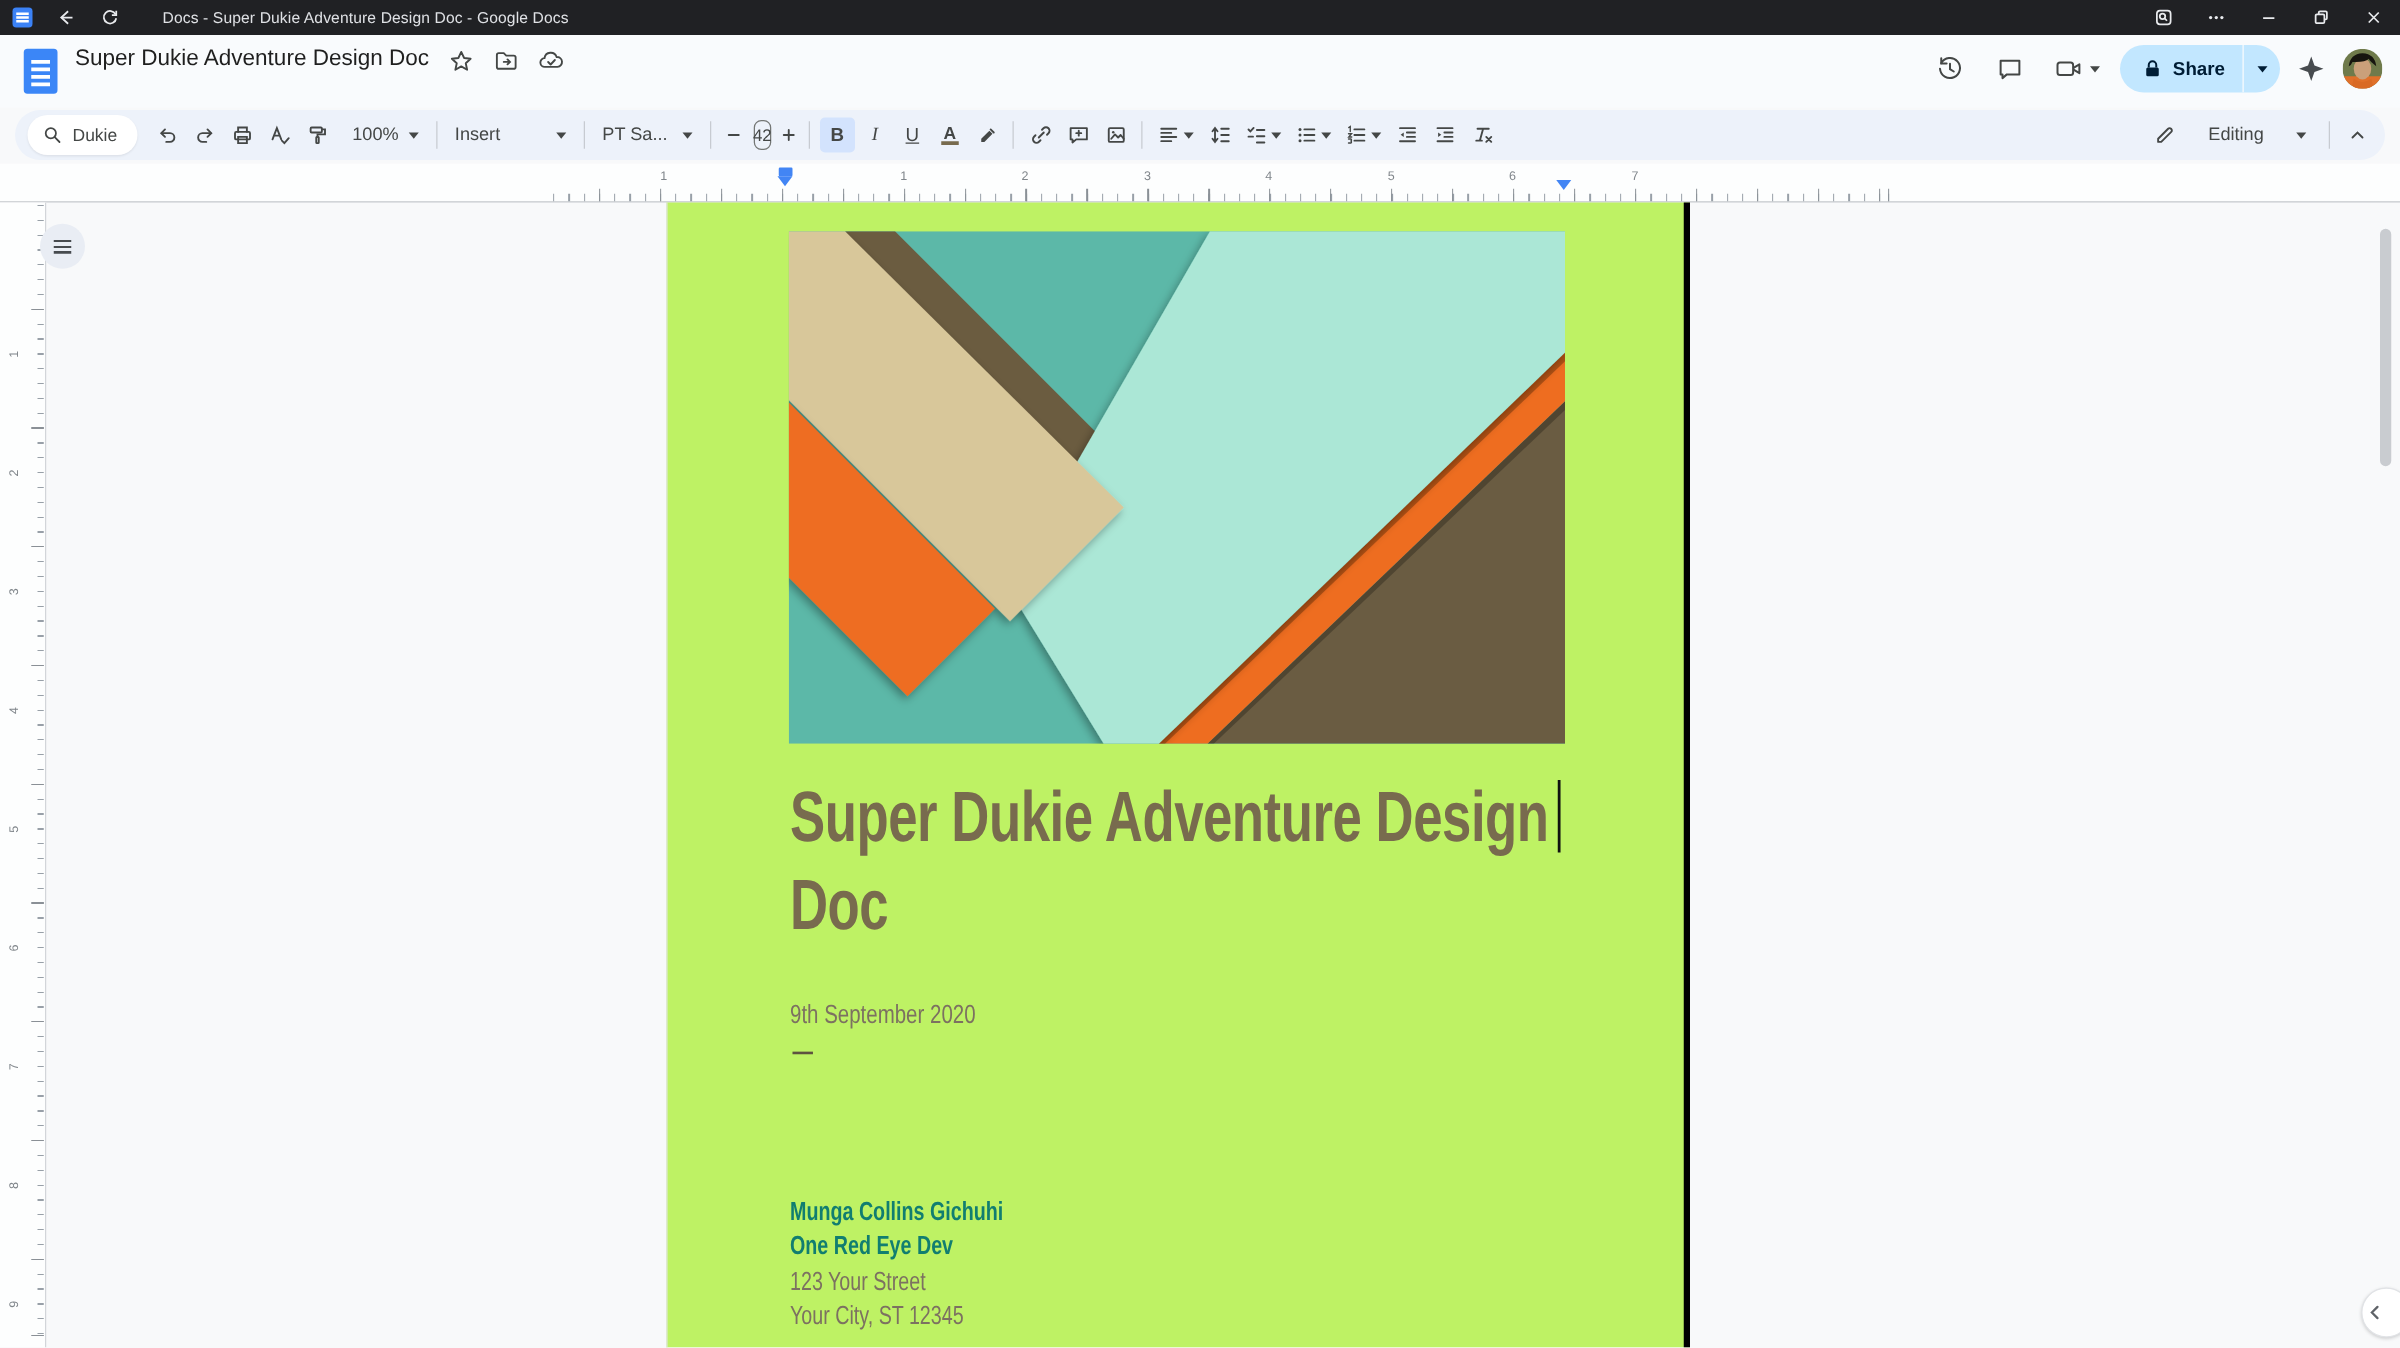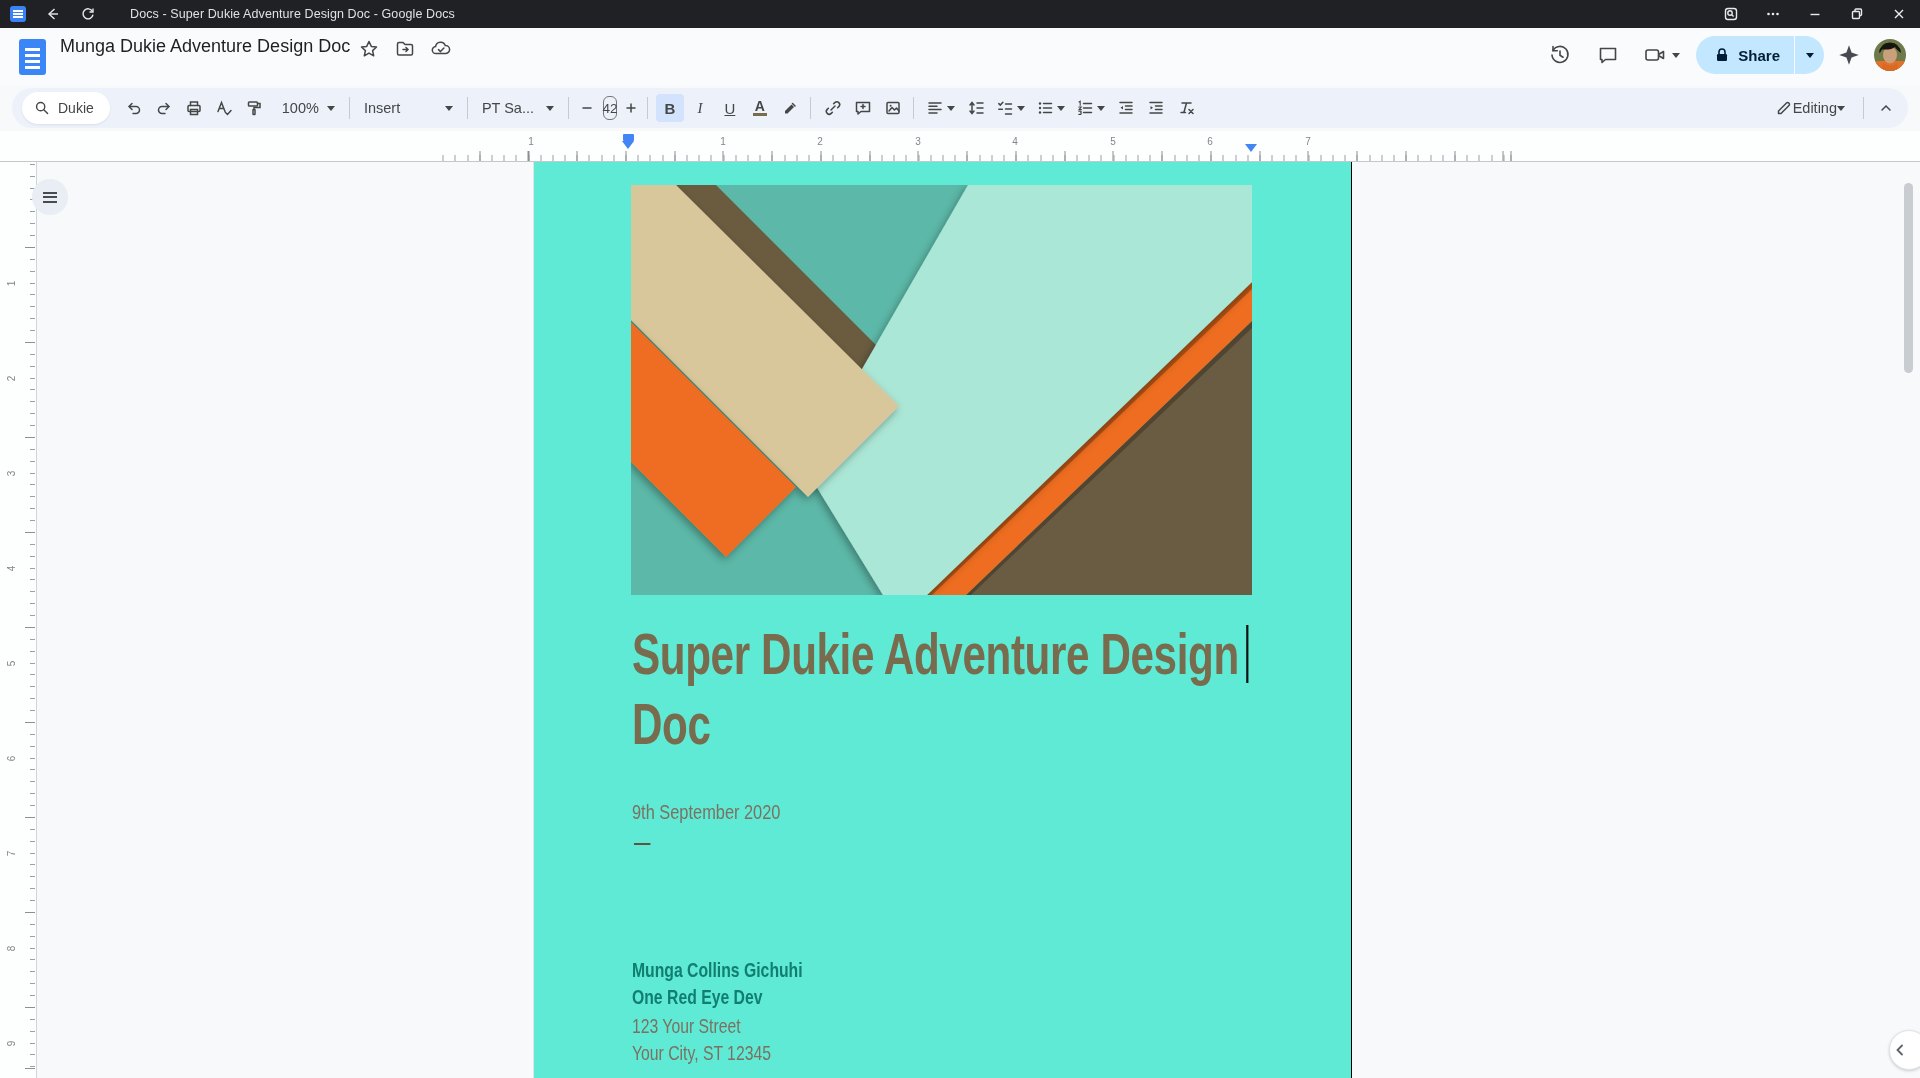--- a/index.html
+++ b/index.html
@@ -44,21 +44,21 @@
   .tsel { display:flex; align-items:center; gap:8px; padding:0 8px; height:28px; border-radius:4px; color:#444746; font-size:14.5px; flex:none; }
   .sizebox { width:14px; height:24px; border:1px solid #747775; border-radius:6px; display:flex; align-items:center; justify-content:center; font-size:13.5px; color:#444746; }
   .fmt-b { font-weight:bold; font-size:15px; }
   .active-t { background:#d3e3fd; }
   .fmt-i { font-style:italic; font-family:"Liberation Serif",serif; font-size:15px; }
   .fmt-u { text-decoration:underline; font-size:15px; }
   .fmt-a { font-size:14px; line-height:12px; display:flex; flex-direction:column; align-items:center; }
   .fmt-a b { font-weight:bold; }
   .fmt-a i { width:14px; height:3.5px; background:#786b4e; margin-top:1px; }
   .tright { position:absolute; right:8px; top:0; height:40px; display:flex; align-items:center; }
-  .editing-sel { display:flex; align-items:center; gap:0; padding:0 12px; height:30px; font-size:14.5px; color:#444746; }
+  .editing-sel { display:flex; align-items:center; gap:26px; padding:0 12px; height:30px; font-size:14.5px; color:#444746; }
 
   
   .docarea { position:absolute; left:0; top:131px; width:1920px; height:947px; background:#f8f9fa; }
   .hruler { position:absolute; left:0; top:0; width:1920px; height:31px; background:#fdfefe; border-bottom:1px solid #c4c7cb; }
   .hnum { position:absolute; top:5px; font-size:10px; color:#80868b; transform:translateX(-50%); }
   .hticks-min { position:absolute; left:433px; top:24px; width:1080px; height:6px;
       background:repeating-linear-gradient(90deg,#98a0a8 0 1px,transparent 1px 12.19px); background-position:-2.5px 0; }
   .hticks-half { position:absolute; left:433px; top:20px; width:1080px; height:10px;
       background:repeating-linear-gradient(90deg,#8a9096 0 1px,transparent 1px 48.75px); background-position:-2.5px 0; }
   .ind-left { position:absolute; left:622px; top:3px; }
@@ -69,21 +69,21 @@
   .vruler { position:absolute; left:0; top:31px; width:37px; height:916px; background:#fdfefe; border-right:1px solid #d2d5d9; }
   .vnum { position:absolute; left:9px; font-size:10px; color:#80868b; transform:rotate(-90deg); }
   .vticks-min { position:absolute; right:1px; top:0; width:5px; height:916px;
       background:repeating-linear-gradient(180deg,#98a0a8 0 1px,transparent 1px 11.875px); background-position:0 -10px; }
   .vticks-inch { position:absolute; right:1px; top:0; width:10px; height:916px;
       background:repeating-linear-gradient(180deg,#8a9096 0 1px,transparent 1px 95px); background-position:0 -10px; }
 
   .outline-btn { position:absolute; left:32px; top:48px; width:36px; height:36px; border-radius:50%; background:#e9edf4; display:flex; align-items:center; justify-content:center; }
   .outline-ic { width:14px; height:11px; background:linear-gradient(#474b4f 0 2px,transparent 2px 4.5px,#474b4f 4.5px 6.5px,transparent 6.5px 9px,#474b4f 9px 11px); }
 
-  .page { position:absolute; left:533px; top:31px; width:819px; height:916px; background:#5eead4; border-left:1px solid #e3e5e8; border-right:1px solid #000000; }
+  .page { position:absolute; left:533px; top:31px; width:819px; height:916px; background:#bef264; border-left:1px solid #e3e5e8; border-right:5px solid #000000; }
   .hero { position:absolute; left:97px; top:23px; width:621px; height:410px; }
 
   .dt-block { position:absolute; left:98px; top:457px; font-weight:bold; font-size:57px; line-height:70px; color:#786b4e; letter-spacing:-.5px; transform:scaleX(.74); transform-origin:0 0; white-space:nowrap; }
   .txtcaret { display:inline-block; width:3px; height:58px; background:#111; vertical-align:-9px; margin-left:10px; }
   .doc-date { position:absolute; left:98px; top:638px; font-size:21px; color:#7c7161; transform:scaleX(.78); transform-origin:0 0; white-space:nowrap; }
   .doc-dash { position:absolute; left:100px; top:668px; font-size:21px; font-weight:bold; color:#5e5340; transform:scaleX(.78); transform-origin:0 0; }
   .author { position:absolute; left:98px; top:795px; font-size:21px; line-height:26.5px; transform:scaleX(.75); transform-origin:0 0; white-space:nowrap; }
   .a-teal { color:#117e70; font-weight:bold; }
   .a-mut { color:#7c7161; }
   .addr { margin-top:3px; }
@@ -141,21 +141,21 @@
     <div class="winctl">
       <svg width="14" height="14" viewBox="0 0 14 14" class="tb-ic">
           <path d="M3 3 L11 11 M11 3 L3 11"></path>
         </svg>
     </div>
   </div>
 </div>
 
 <div class="appheader">
   <div class="docs-logo"></div>
-  <div class="doc-title">Munga Dukie Adventure Design Doc</div>
+  <div class="doc-title">Super Dukie Adventure Design Doc</div>
   <div class="hd-ic-row">
     <div class="hd-ic">
       <svg width="20" height="20" viewBox="0 0 20 20" fill="none" stroke="#444746" stroke-width="1.5" stroke-linejoin="round">
           <path d="M10 2.5 L12.3 7.4 L17.5 8 L13.6 11.6 L14.7 16.8 L10 14.1 L5.3 16.8 L6.4 11.6 L2.5 8 L7.7 7.4 Z"></path>
         </svg>
     </div>
     <div class="hd-ic">
       <svg width="20" height="20" viewBox="0 0 20 20" fill="none" stroke="#444746" stroke-width="1.5">
           <path d="M2.5 5 a1.5 1.5 0 0 1 1.5-1.5 h4 l2 2 h6 a1.5 1.5 0 0 1 1.5 1.5 v7.5 a1.5 1.5 0 0 1 -1.5 1.5 h-12 a1.5 1.5 0 0 1 -1.5 -1.5 Z"></path>
           <path d="M8 10.5 h5 M11 8.5 l2 2 -2 2" stroke-linecap="round"></path>

